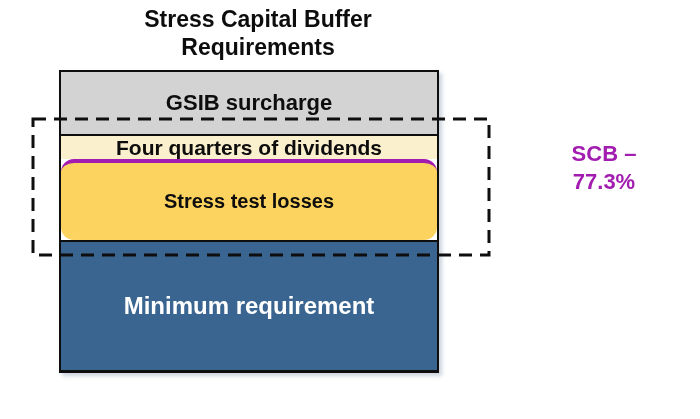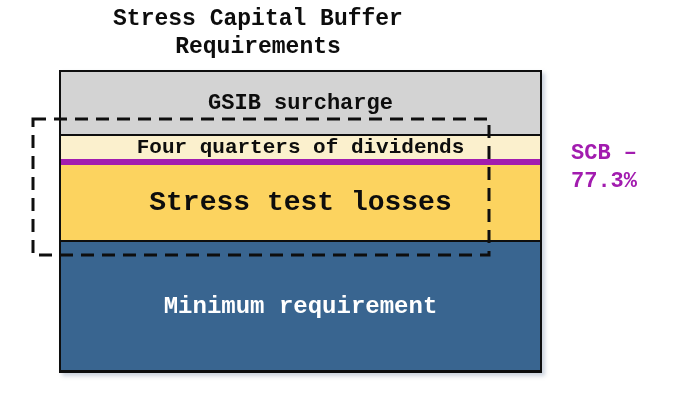--- a/index.html
+++ b/index.html
@@ -1,41 +1,41 @@
 <!DOCTYPE html>
 <html><head>
 <meta charset="utf-8">
 <style>
   html,body{margin:0;padding:0;background:#ffffff;}
   .canvas{
     position:relative;
     width:700px;height:419px;
     background:#ffffff;
-    font-family:Liberation Mono, monospace;
+    font-family:Liberation Sans, sans-serif;
     overflow:hidden;
   }
   .title{
     position:absolute;left:98px;top:5px;width:320px;
     text-align:center;font-weight:bold;font-size:23px;line-height:28px;
     color:#0d0d0d;
   }
   .main-box{
-    position:absolute;left:59px;top:70px;width:483px;height:303px;
+    position:absolute;left:59px;top:70px;width:380px;height:303px;
     box-sizing:border-box;
     border:2px solid #0e0e0e;border-bottom-width:3px;
     display:flex;flex-direction:column;
     box-shadow:3px 3px 4px rgba(110,130,160,0.35);
   }
   .band{
     display:flex;align-items:center;justify-content:center;
     font-weight:bold;box-sizing:border-box;
   }
   .band-gsib{height:62px;font-size:22px;color:#0d0d0d;}
   .band-dividends{height:25px;border-top:2px solid #0e0e0e;font-size:21px;color:#0d0d0d;text-align:center;}
-  .band-stress{height:81px;border-top:6px solid #a21caf;font-size:28px;color:#0d0d0d;}
+  .band-stress{height:81px;border-top:4px solid #a21caf;font-size:20px;color:#0d0d0d;border-radius:13px;}
   .band-minimum{flex:1;border-top:2px solid #0e0e0e;font-size:24px;}
   .dashed-overlay{
     position:absolute;left:30px;top:116px;width:462px;height:142px;
     pointer-events:none;
   }
   .scb-label{
     position:absolute;left:520px;top:140px;width:168px;
     text-align:center;font-weight:bold;font-size:22px;line-height:28px;
     color:#a21caf;
   }

